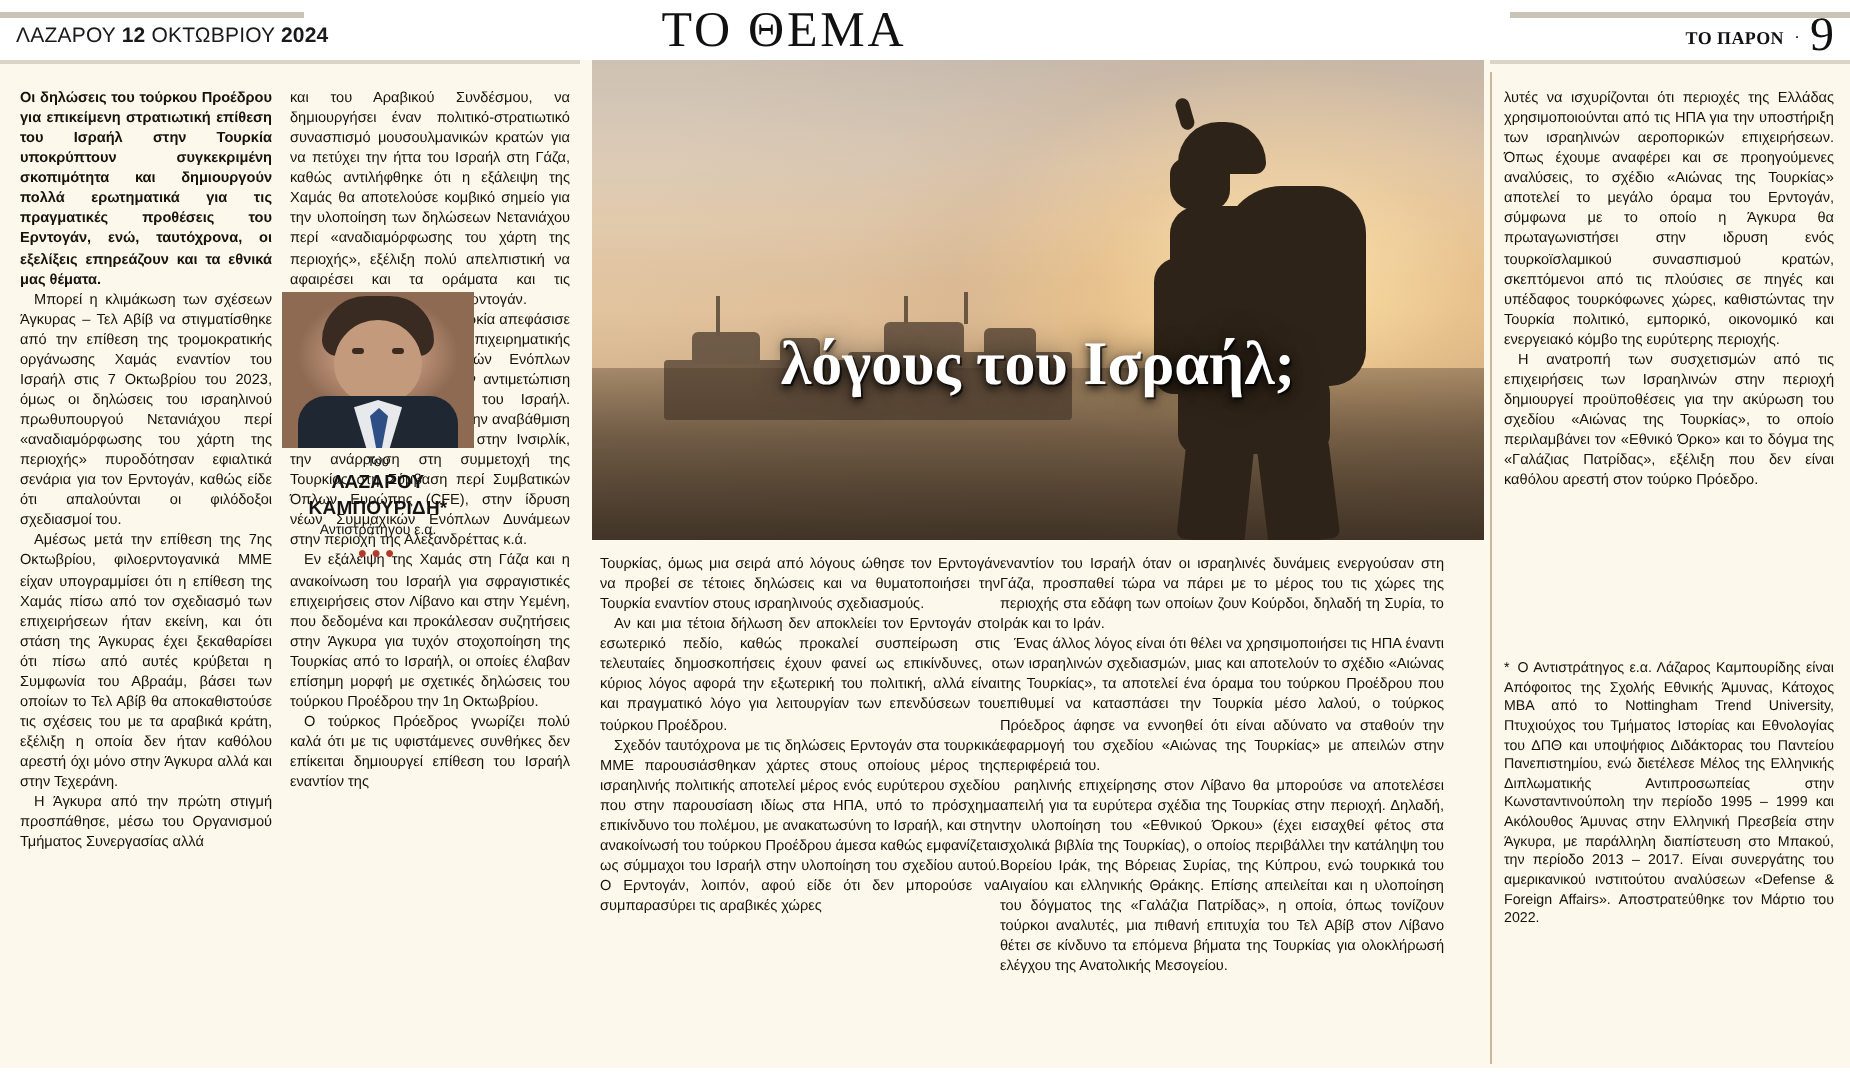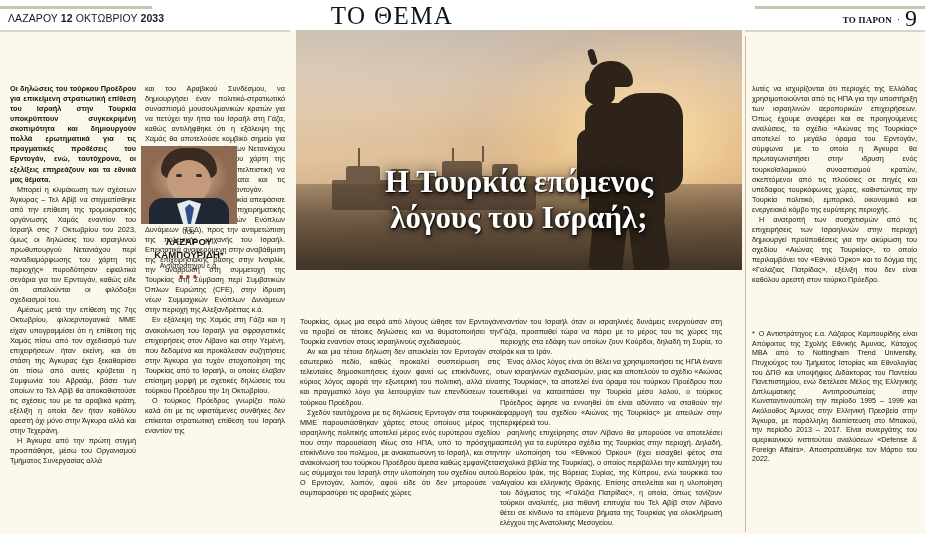--- a/index.html
+++ b/index.html
@@ -207,21 +207,21 @@
   .col {
     position: absolute;
     font-size: 7.3px;
     line-height: 1.38;
     color: #17120c;
     text-align: justify;
     text-justify: inter-word;
     hyphens: manual;
   }
   .col p { margin: 0 0 0 0; text-indent: 7px; }
-  .col p.first { text-indent: 0; margin-top: 40px; }
+  .col p.first { text-indent: 0; }
   .col p + p { margin-top: 0; }
   .lead { font-weight: bold; }
 
   #col1 { left: 10px;  top: 44px;  width: 126px; }
   #col2 { left: 145px; top: 44px;  width: 140px; }
   #col3 { left: 300px; top: 277px; width: 200px; }
   #col4 { left: 500px; top: 277px; width: 222px; }
   #col5 { left: 752px; top: 44px;  width: 165px; }
 
   
@@ -293,21 +293,21 @@
 <div id="page">
 
   <div id="masthead">
     <div class="rule-left"></div>
     <div class="rule-right"></div>
 
     <div id="dateline">
       <span>ΛΑΖΑΡΟΥ</span>
       <span class="d-strong">12</span>
       <span>ΟΚΤΩΒΡΙΟΥ</span>
-      <span class="d-strong">2033</span>
+      <span class="d-strong">2024</span>
     </div>
 
     <div id="folio">
       <span class="paper-name">ΤΟ ΠΑΡΟΝ</span>
       <span class="dot">·</span>
       <span class="page-no">9</span>
     </div>
   </div>
 
   <div id="section-title">ΤΟ ΘΕΜΑ</div>
@@ -340,21 +340,20 @@
       <div class="s-torso"></div>
       <div class="s-strap"></div>
       <div class="s-arm"></div>
       <div class="s-hip"></div>
       <div class="s-leg1"></div>
       <div class="s-leg2"></div>
     </div>
   </div>
 
   <h1 id="headline">
-    <span class="hl-line">Η Τουρκία επόμενος</span>
     <span class="hl-line">λόγους του Ισραήλ;</span>
   </h1>
 
   <div id="portrait-block">
     <div id="portrait">
       <div class="hair"></div>
       <div class="face"></div>
       <div class="eyeL"></div>
       <div class="eyeR"></div>
       <div class="suit"></div>
@@ -373,21 +372,21 @@
     <p class="first lead">Οι δηλώσεις του τούρκου Προέδρου για επικείμενη στρατιωτική επίθεση του Ισραήλ στην Τουρκία υποκρύπτουν συγκεκριμένη σκοπιμότητα και δημιουργούν πολλά ερωτηματικά για τις πραγματικές προθέσεις του Ερντογάν, ενώ, ταυτόχρονα, οι εξελίξεις επηρεάζουν και τα εθνικά μας θέματα.</p>
     <p>Μπορεί η κλιμάκωση των σχέσεων Άγκυρας – Τελ Αβίβ να στιγματίσθηκε από την επίθεση της τρομοκρατικής οργάνωσης Χαμάς εναντίον του Ισραήλ στις 7 Οκτωβρίου του 2023, όμως οι δηλώσεις του ισραηλινού πρωθυπουργού Νετανιάχου περί «αναδιαμόρφωσης του χάρτη της περιοχής» πυροδότησαν εφιαλτικά σενάρια για τον Ερντογάν, καθώς είδε ότι απαλούνται οι φιλόδοξοι σχεδιασμοί του.</p>
     <p>Αμέσως μετά την επίθεση της 7ης Οκτωβρίου, φιλοερντογανικά ΜΜΕ είχαν υπογραμμίσει ότι η επίθεση της Χαμάς πίσω από τον σχεδιασμό των επιχειρήσεων ήταν εκείνη, και ότι στάση της Άγκυρας έχει ξεκαθαρίσει ότι πίσω από αυτές κρύβεται η Συμφωνία του Αβραάμ, βάσει των οποίων το Τελ Αβίβ θα αποκαθιστούσε τις σχέσεις του με τα αραβικά κράτη, εξέλιξη η οποία δεν ήταν καθόλου αρεστή όχι μόνο στην Άγκυρα αλλά και στην Τεχεράνη.</p>
     <p>Η Άγκυρα από την πρώτη στιγμή προσπάθησε, μέσω του Οργανισμού Τμήματος Συνεργασίας αλλά</p>
   </div>
 
   <div class="col" id="col2">
     <p class="first">και του Αραβικού Συνδέσμου, να δημιουργήσει έναν πολιτικό-στρατιωτικό συνασπισμό μουσουλμανικών κρατών για να πετύχει την ήττα του Ισραήλ στη Γάζα, καθώς αντιλήφθηκε ότι η εξάλειψη της Χαμάς θα αποτελούσε κομβικό σημείο για την υλοποίηση των δηλώσεων Νετανιάχου περί «αναδιαμόρφωσης του χάρτη της περιοχής», εξέλιξη πολύ απελπιστική να αφαιρέσει και τα οράματα και τις θερμανικές επιδιώξεις του Ερντογάν.</p>
     <p>Στο διάστημα αυτό, η Τουρκία απεφάσισε την αύξηση της επιχειρηματικής ετοιμότητας των Τουρκικών Ενόπλων Δυνάμεων (ΤΕΔ), προς την αντιμετώπιση της πολεμικής μηχανής του Ισραήλ. Επεκτατικά αναφερόμενη στην αναβάθμιση της επιχειρησιακής βάσης στην Ινσιρλίκ, την ανάρρωση στη συμμετοχή της Τουρκίας στη Σύμβαση περί Συμβατικών Όπλων Ευρώπης (CFE), στην ίδρυση νέων Συμμαχικών Ενόπλων Δυνάμεων στην περιοχή της Αλεξανδρέττας κ.ά.</p>
     <p>Εν εξάλειψη της Χαμάς στη Γάζα και η ανακοίνωση του Ισραήλ για σφραγιστικές επιχειρήσεις στον Λίβανο και στην Υεμένη, που δεδομένα και προκάλεσαν συζητήσεις στην Άγκυρα για τυχόν στοχοποίηση της Τουρκίας από το Ισραήλ, οι οποίες έλαβαν επίσημη μορφή με σχετικές δηλώσεις του τούρκου Προέδρου την 1η Οκτωβρίου.</p>
-    <p>Ο τούρκος Πρόεδρος γνωρίζει πολύ καλά ότι με τις υφιστάμενες συνθήκες δεν επίκειται στρατιωτική επίθεση του Ισραήλ εναντίον της</p>
+    <p>Ο τούρκος Πρόεδρος γνωρίζει πολύ καλά ότι με τις υφιστάμενες συνθήκες δεν επίκειται δημιουργεί επίθεση του Ισραήλ εναντίον της</p>
   </div>
 
   <div class="col" id="col3">
     <p class="first">Τουρκίας, όμως μια σειρά από λόγους ώθησε τον Ερντογάν να προβεί σε τέτοιες δηλώσεις και να θυματοποιήσει την Τουρκία εναντίον στους ισραηλινούς σχεδιασμούς.</p>
     <p>Αν και μια τέτοια δήλωση δεν αποκλείει τον Ερντογάν στο εσωτερικό πεδίο, καθώς προκαλεί συσπείρωση στις τελευταίες δημοσκοπήσεις έχουν φανεί ως επικίνδυνες, ο κύριος λόγος αφορά την εξωτερική του πολιτική, αλλά είναι και πραγματικό λόγο για λειτουργίαν των επενδύσεων του τούρκου Προέδρου.</p>
     <p>Σχεδόν ταυτόχρονα με τις δηλώσεις Ερντογάν στα τουρκικά ΜΜΕ παρουσιάσθηκαν χάρτες στους οποίους μέρος της ισραηλινής πολιτικής αποτελεί μέρος ενός ευρύτερου σχεδίου που στην παρουσίαση ιδίως στα ΗΠΑ, υπό το πρόσχημα επικίνδυνο του πολέμου, με ανακατωσύνη το Ισραήλ, και στην ανακοίνωσή του τούρκου Προέδρου άμεσα καθώς εμφανίζεται ως σύμμαχοι του Ισραήλ στην υλοποίηση του σχεδίου αυτού. Ο Ερντογάν, λοιπόν, αφού είδε ότι δεν μπορούσε να συμπαρασύρει τις αραβικές χώρες</p>
   </div>
 
   <div class="col" id="col4">
     <p class="first">εναντίον του Ισραήλ όταν οι ισραηλινές δυνάμεις ενεργούσαν στη Γάζα, προσπαθεί τώρα να πάρει με το μέρος του τις χώρες της περιοχής στα εδάφη των οποίων ζουν Κούρδοι, δηλαδή τη Συρία, το Ιράκ και το Ιράν.</p>

